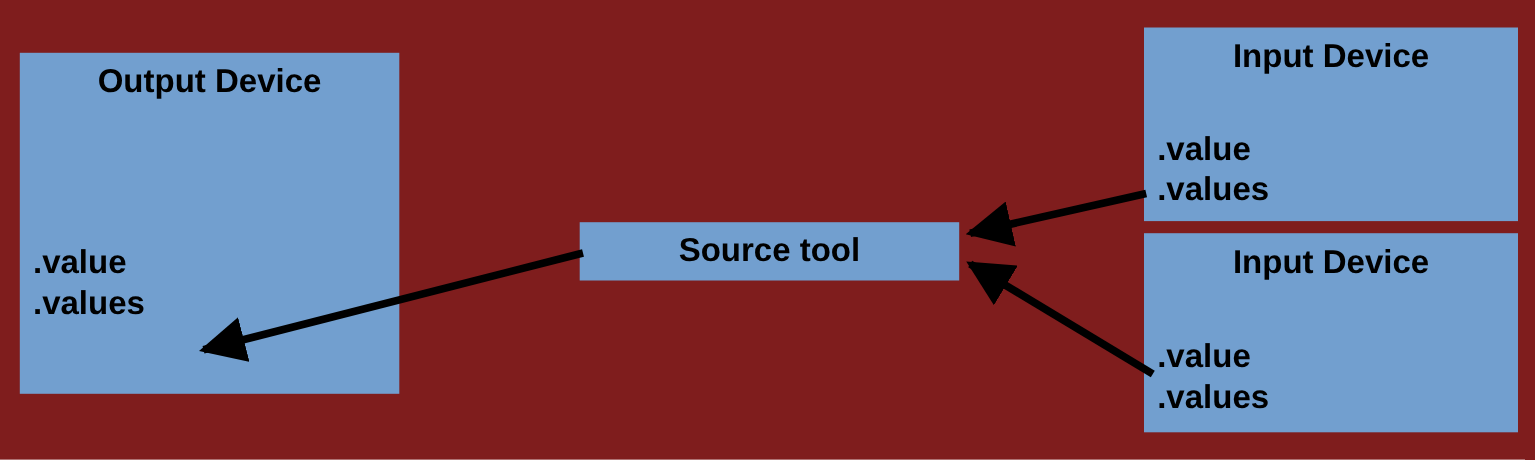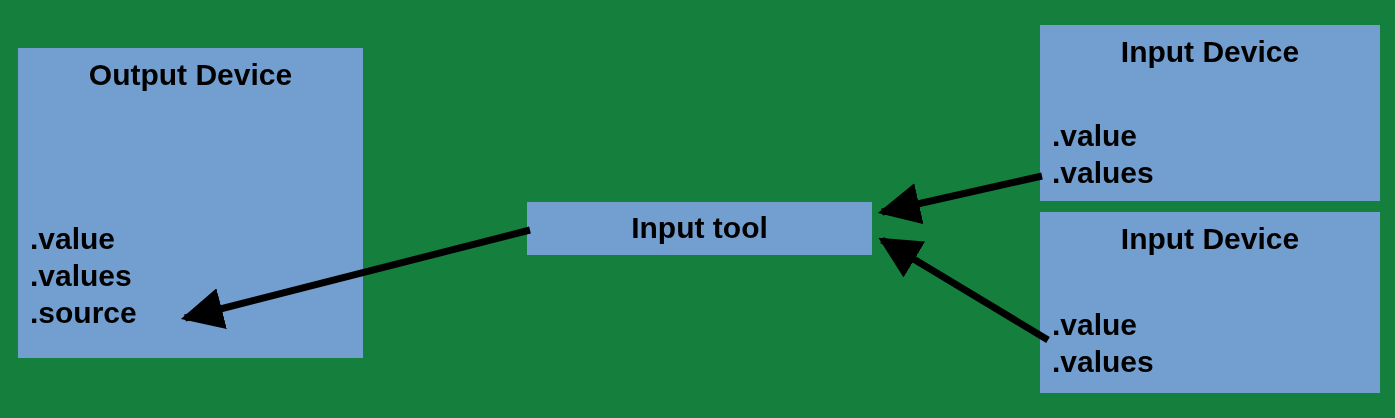--- a/index.html
+++ b/index.html
@@ -5,21 +5,21 @@
   html, body {
     margin: 0;
     padding: 0;
     background: #ffffff;
     font-family: "Liberation Sans", sans-serif;
   }
   .canvas {
     position: relative;
     width: 1395px;
     height: 418px;
-    background: #15803d;
+    background: #7f1d1d;
     overflow: hidden;
   }
   .node {
     position: absolute;
     background: #729fcf;
     color: #000000;
     box-sizing: border-box;
   }
   .node-title {
     position: absolute;
@@ -72,26 +72,25 @@
 </head>
 <body>
 
 <div class="canvas">
 
   <div class="node node-output">
     <div class="node-title">Output Device</div>
     <div class="props">
       <div class="prop-line">.value</div>
       <div class="prop-line">.values</div>
-      <div class="prop-line">.source</div>
     </div>
   </div>
 
   <div class="node node-source">
-    <div class="node-title">Input tool</div>
+    <div class="node-title">Source tool</div>
   </div>
 
   <div class="node node-input-top">
     <div class="node-title">Input Device</div>
     <div class="props">
       <div class="prop-line">.value</div>
       <div class="prop-line">.values</div>
     </div>
   </div>
 

